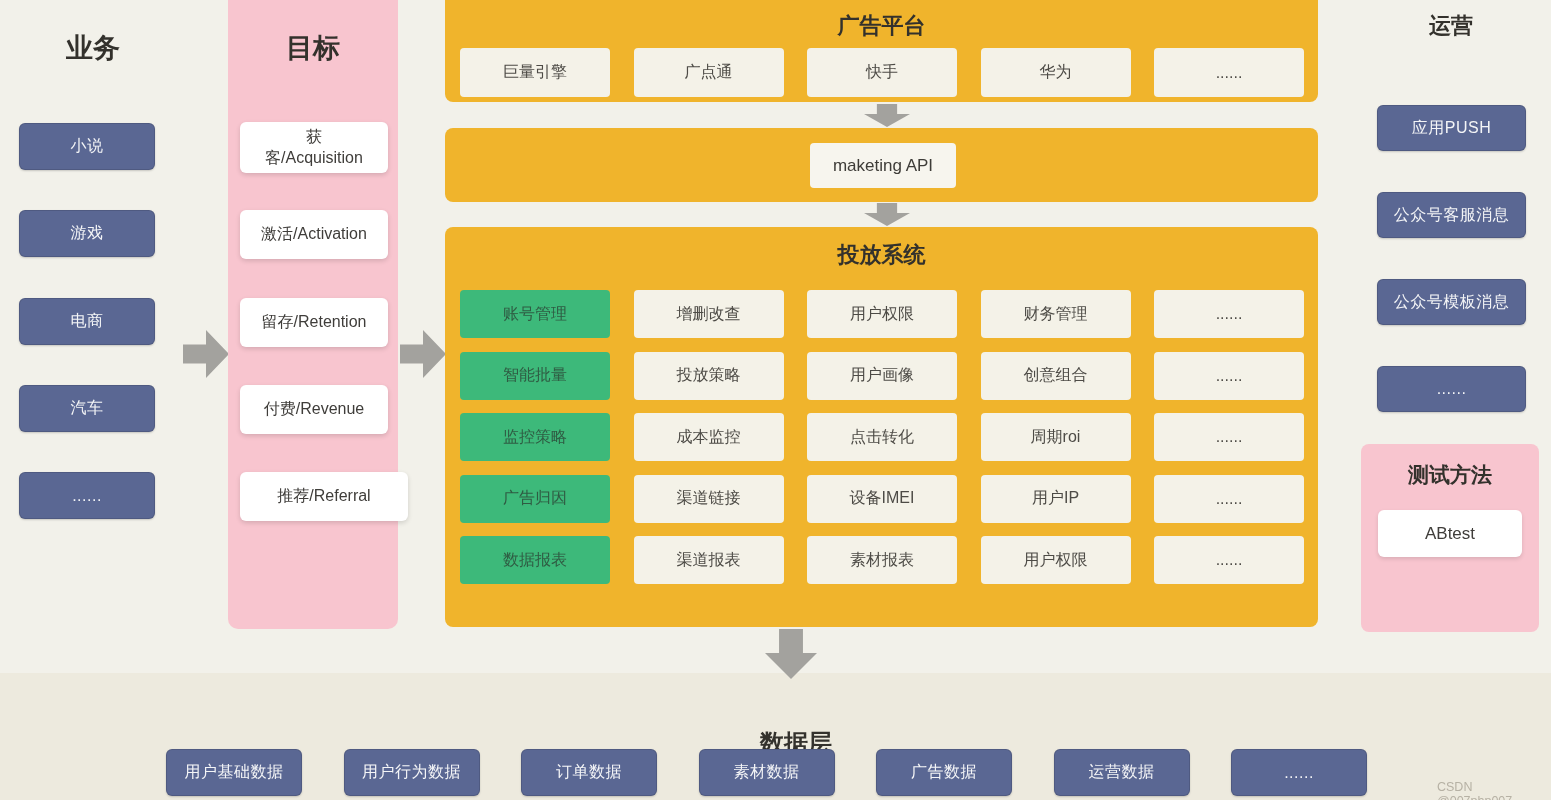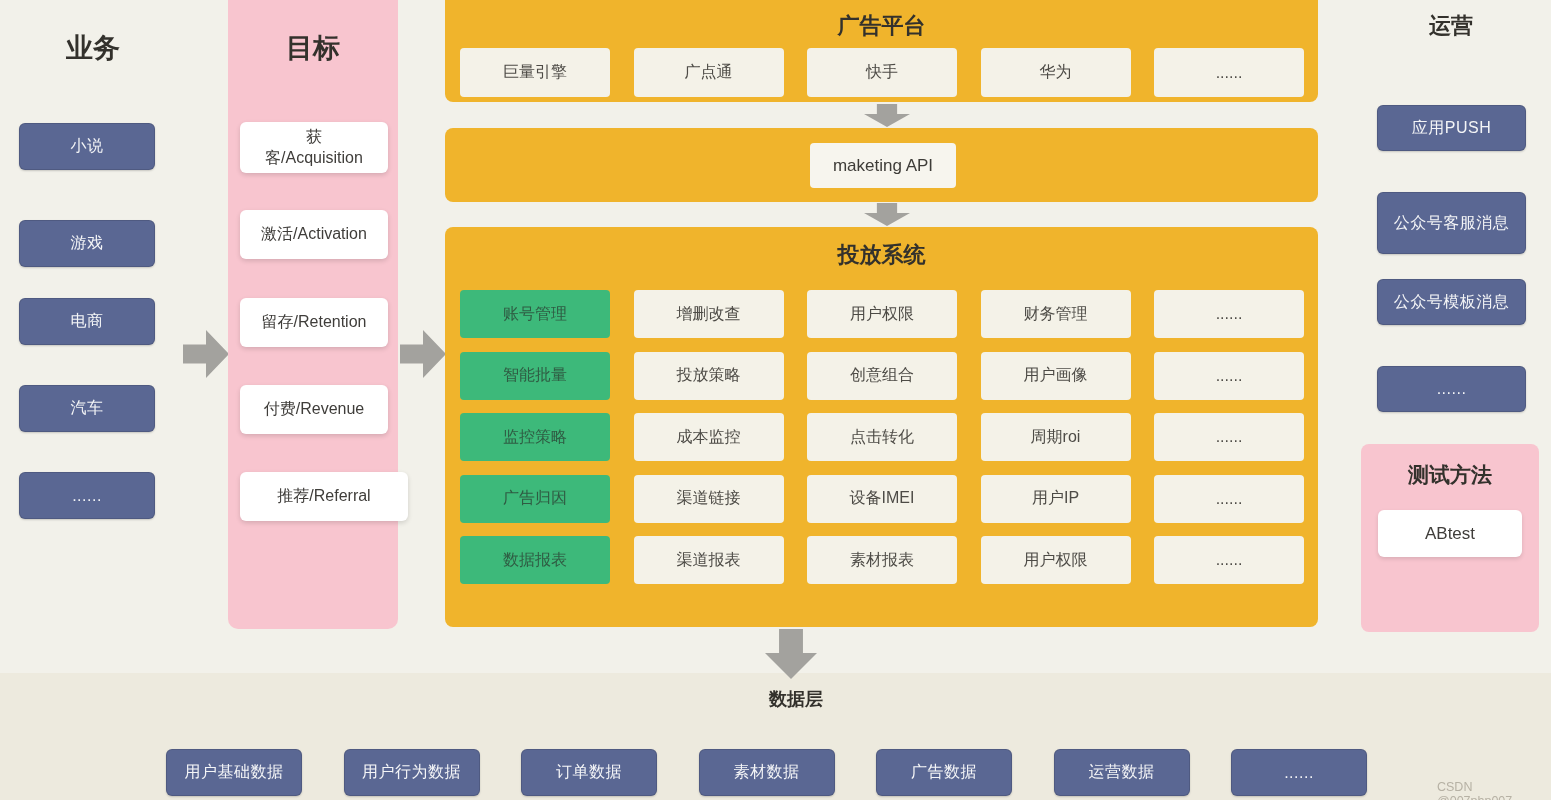--- a/index.html
+++ b/index.html
@@ -7,21 +7,21 @@
   .stage {
     position:relative; width:1551px; height:800px;
     background:#f2f1ea; overflow:hidden;
     font-family:"Liberation Sans","DejaVu Sans",sans-serif;
   }
   .bottom-strip { position:absolute; left:0; top:673px; width:1551px; height:127px; background:#edeade; }
 
   .hdr { position:absolute; font-weight:bold; color:#33312c; transform:translateX(-50%); white-space:nowrap; }
   .hdr-lg { font-size:27px; }
   .hdr-md { font-size:22px; }
-  .hdr-sm { font-size:18px; }
+  .hdr-sm { font-size:24px;margin-top:40px; }
 
   .blue-btn {
     position:absolute; width:136px; height:47px;
     background:#5a6793; border:1px solid rgba(0,0,0,0.12); border-radius:6px;
     color:#f4f5f7; font-size:16px;
     display:flex; align-items:center; justify-content:center;
     box-shadow:0 1px 2px rgba(0,0,0,0.18);
     letter-spacing:0.5px;
   }
 
@@ -86,21 +86,21 @@
 </style>
 </head>
 <body>
 
 <div class="stage">
 
   <div class="bottom-strip"></div>
 
   <div class="hdr hdr-lg" style="left:93px; top:30px;">业务</div>
   <div class="blue-btn" style="left:19px; top:123px;">小说</div>
-  <div class="blue-btn" style="left:19px; top:220px;">游戏</div>
+  <div class="blue-btn" style="left:19px; top:210px;">游戏</div>
   <div class="blue-btn" style="left:19px; top:298px;">电商</div>
   <div class="blue-btn" style="left:19px; top:385px;">汽车</div>
   <div class="blue-btn" style="left:19px; top:472px;">......</div>
 
   <div class="arrow arrow-right" style="left:183px; top:330px;"></div>
 
   <div class="pink-col">
     <div class="box-title" style="top:30px; font-size:27px;">目标</div>
   </div>
   <div class="white-box" style="left:240px; top:122px; width:148px; height:51px;">获
@@ -135,22 +135,22 @@
     <div class="box-title" style="top:13px; font-size:22px;">投放系统</div>
     <div class="grid">
       <div class="cream-btn cell green-btn">账号管理</div>
       <div class="cream-btn cell">增删改查</div>
       <div class="cream-btn cell">用户权限</div>
       <div class="cream-btn cell">财务管理</div>
       <div class="cream-btn cell">......</div>
 
       <div class="cream-btn cell green-btn">智能批量</div>
       <div class="cream-btn cell">投放策略</div>
+      <div class="cream-btn cell">用户画像</div>
       <div class="cream-btn cell">创意组合</div>
-      <div class="cream-btn cell">用户画像</div>
       <div class="cream-btn cell">......</div>
 
       <div class="cream-btn cell green-btn">监控策略</div>
       <div class="cream-btn cell">成本监控</div>
       <div class="cream-btn cell">点击转化</div>
       <div class="cream-btn cell">周期roi</div>
       <div class="cream-btn cell">......</div>
 
       <div class="cream-btn cell green-btn">广告归因</div>
       <div class="cream-btn cell">渠道链接</div>
@@ -174,21 +174,21 @@
     <div class="blue-btn">用户行为数据</div>
     <div class="blue-btn">订单数据</div>
     <div class="blue-btn">素材数据</div>
     <div class="blue-btn">广告数据</div>
     <div class="blue-btn">运营数据</div>
     <div class="blue-btn">......</div>
   </div>
 
   <div class="hdr hdr-md" style="left:1451px; top:11px;">运营</div>
   <div class="blue-btn" style="left:1377px; top:105px; width:149px; height:46px;">应用PUSH</div>
-  <div class="blue-btn" style="left:1377px; top:192px; width:149px; height:62px;">公众号客服消息</div>
+  <div class="blue-btn" style="left:1377px; top:192px; width:149px; height:46px;">公众号客服消息</div>
   <div class="blue-btn" style="left:1377px; top:279px; width:149px; height:46px;">公众号模板消息</div>
   <div class="blue-btn" style="left:1377px; top:366px; width:149px; height:46px;">......</div>
 
   <div class="pink-box">
     <div class="box-title" style="top:17px; font-size:21px;">测试方法</div>
     <div class="abtest-btn">ABtest</div>
   </div>
 
   <div class="watermark">CSDN @007php007</div>
 

